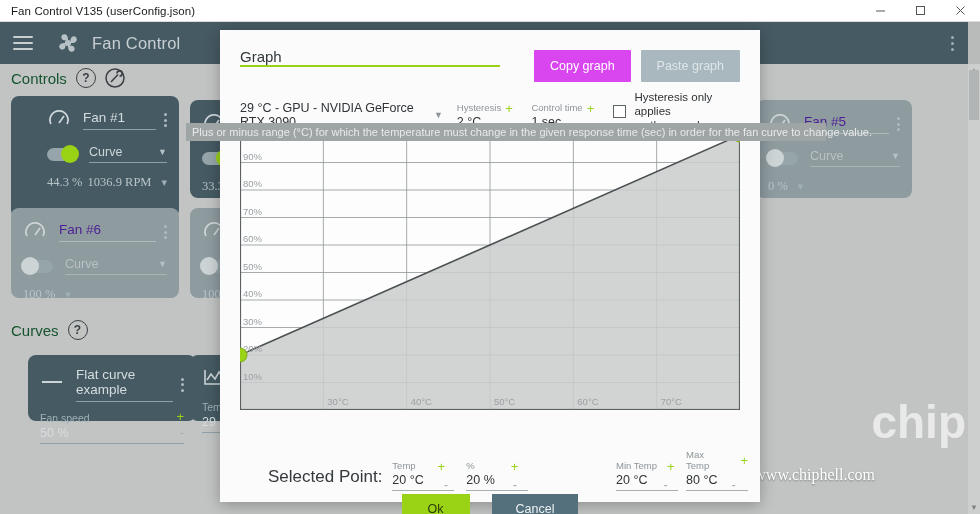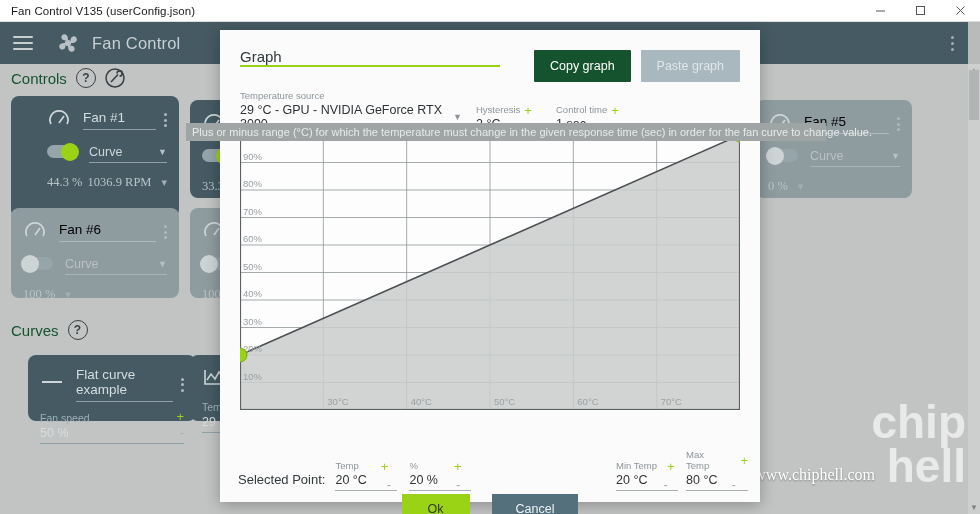--- a/index.html
+++ b/index.html
@@ -65,24 +65,24 @@
     position:absolute; background:#44586100; border-radius:8px;
     background-color:#455a63; color:#c9d2d5;
   }
   .card.dim { background-color:#8e9b9f; color:#c9d0d2; }
   .card-row1 { display:flex; align-items:center; padding:12px 12px 0 12px; }
   .gauge { width:24px; height:24px; flex:0 0 24px; }
   .card-name {
     flex:1; margin-left:12px; font-size:13.5px; color:#d6dde0;
     border-bottom:1px solid #8fa1a8; padding-bottom:4px;
   }
-  .card.dim .card-name { color:#000000; border-bottom-color:#b0babd; }
+  .card.dim .card-name { color:#4c1d95; border-bottom-color:#b0babd; }
   .kebab { display:flex; flex-direction:column; gap:2.5px; align-items:center; padding-left:8px; }
   .kebab i { width:3px; height:3px; background:#aebabf; border-radius:50%; display:block; }
-  .card-row2 { display:flex; padding:13px 12px 0 12px; }
+  .card-row2 { display:flex; align-items:center; padding:13px 12px 0 12px; }
   .toggle { width:30px; height:13px; border-radius:7px; background:#95a5aa; position:relative; flex:0 0 30px; }
   .toggle .knob { position:absolute; top:-2.5px; right:-2px; width:18px; height:18px; border-radius:50%; background:#9ad216; }
   .toggle.off .knob { right:auto; left:-2px; background:#cdd4d6; }
   .card-select {
     flex:1; margin-left:12px; font-size:12.5px; color:#cfd6d9;
     border-bottom:1px solid #8fa1a8; padding-bottom:3px; display:flex; align-items:center;
   }
   .card.dim .card-select { color:#b9c1c4; border-bottom-color:#aab3b6; }
   .caret { margin-left:auto; font-size:9px; color:#b6c1c5; }
   .card-row3 { display:flex; align-items:center; padding:12px 12px 0 12px; font-size:12.5px; color:#b9c4c8;font-family:Liberation Serif, serif; }
@@ -110,21 +110,21 @@
   }
   .dlg-head { padding:18px 20px 0 20px; display:flex; align-items:flex-start; }
   .dlg-title-wrap { width:260px; }
   .dlg-title { font-size:15px; color:#30383c; padding-bottom:0; }
   .dlg-title-underline { height:2px; background:#9ad216; }
   .dlg-btns { margin-left:auto; display:flex; gap:10px; padding-top:2px; }
   .btn {
     font-size:12.5px; padding:9px 16px; border:none; cursor:pointer;
     color:#fff; border-radius:1px; font-family:"Liberation Sans", sans-serif;
   }
-  .btn-copy { background:#14532d;text-align:right; }
+  .btn-copy { background:#d946ef;text-align:right; }
   .btn-paste { background:#a9b8be; color:#dfe6e9; }
 
   .dlg-fields { display:flex; align-items:flex-end; padding:8px 20px 0 20px; }
   .field { display:flex; flex-direction:column; }
   .field-label { font-size:9.5px; color:#8d9499; margin-bottom:2px; }
   .field-value { font-size:12.5px; color:#2f3336; padding-bottom:3px; }
   .field-line { height:1px; background:#a8afb3; }
   .f-tempsrc { width:222px; }
   .f-tempsrc .field-value { display:flex; align-items:center; }
   .f-tempsrc .caret2 { margin-left:auto; font-size:9px; color:#8d9499; }
@@ -137,21 +137,21 @@
   .chk-wrap { display:flex; align-items:center; margin-left:18px; padding-bottom:1px; }
   .chkbox { width:13px; height:13px; border:1.4px solid #5d6468; background:#fff; flex:0 0 13px; }
   .chk-text { margin-left:8px; font-size:11.5px; color:#2f3336; line-height:14px; }
 
   
   .graph-wrap { position:absolute; left:240px; top:135px; width:500px; height:275px; }
   .graph-svg { display:block; }
 
   
   .sel-row { position:absolute; left:238px; top:419px; width:510px; display:flex; align-items:flex-end; }
-  .sel-label { font-size:13px; color:#33393c; padding-bottom:4px; }
+  .sel-label { font-size:17px; color:#33393c; padding-bottom:4px;margin-left:30px; }
   .f-sel-temp { width:62px; margin-left:10px; }
   .f-sel-pct { width:62px; margin-left:12px; }
   .spacer { flex:1; }
   .f-min { width:62px; }
   .f-max { width:62px; margin-left:8px; }
 
   
   .dlg-actions { position:absolute; left:0; top:464px; width:540px; display:flex; justify-content:center; gap:22px; }
   .btn-ok { background:#9ad216; color:#2c3a07; padding:8px 26px; font-size:12.5px; border:none; }
   .btn-cancel { background:#55707d; color:#eef3f5; padding:8px 24px; font-size:12.5px; border:none; }
@@ -452,21 +452,20 @@
         <div class="dlg-title-underline"></div>
       </div>
       <div class="dlg-btns">
         <button class="btn btn-copy">Copy graph</button>
         <button class="btn btn-paste">Paste graph</button>
       </div>
     </div>
 
     <div class="dlg-fields">
       <div class="field f-tempsrc">
-        <div class="field-label">Temperature source</div>
         <div class="field-value">
           <span>29 °C - GPU - NVIDIA GeForce RTX 3090</span>
           <span class="caret2">▼</span>
         </div>
         <div class="field-line"></div>
       </div>
 
       <div class="field f-hyst">
         <div class="lbl-row">
           <span class="field-label">Hysteresis</span>
@@ -484,20 +483,27 @@
           <span class="field-label">Control time</span>
           <span class="spin-plus">+</span>
         </div>
         <div class="val-row">
           <span class="field-value">1 sec</span>
           <span class="spin-minus">-</span>
         </div>
         <div class="field-line" style="width:52px;"></div>
       </div>
 
+      <div class="chk-wrap">
+        <div class="chkbox"></div>
+        <div class="chk-text">
+          <span>Hysteresis only applies</span><br>
+          <span>on the way down</span>
+        </div>
+      </div>
     </div>
 
     <div class="graph-wrap" style="left:20px; top:105px;">
       <svg class="graph-svg" id="graph-svg" width="500" height="275" viewBox="0 0 500 275">
           <rect x="0" y="0" width="500" height="275" fill="#fdfdfd"></rect>
           <line x1="83.33333333333333" y1="0" x2="83.33333333333333" y2="275" stroke="#8e9498" stroke-width="0.8"></line>
           <line x1="166.66666666666666" y1="0" x2="166.66666666666666" y2="275" stroke="#8e9498" stroke-width="0.8"></line>
           <line x1="250" y1="0" x2="250" y2="275" stroke="#8e9498" stroke-width="0.8"></line>
           <line x1="333.3333333333333" y1="0" x2="333.3333333333333" y2="275" stroke="#8e9498" stroke-width="0.8"></line>
           <line x1="416.6666666666667" y1="0" x2="416.6666666666667" y2="275" stroke="#8e9498" stroke-width="0.8"></line>
@@ -591,17 +597,16 @@
       <button class="btn-cancel">Cancel</button>
     </div>
   </div>
 
   <div class="tooltip">Plus or minus range (°C) for which the temperature must change in the given response time (sec) in order for the fan curve to change value.</div>
 
   <div class="wm">
     <div class="wm-text">www.chiphell.com</div>
     <div class="wm-logo">
       <span>chip</span><br>
-      <span>hell</span>
     </div>
   </div>
 
 </div>
 
 </body></html>

